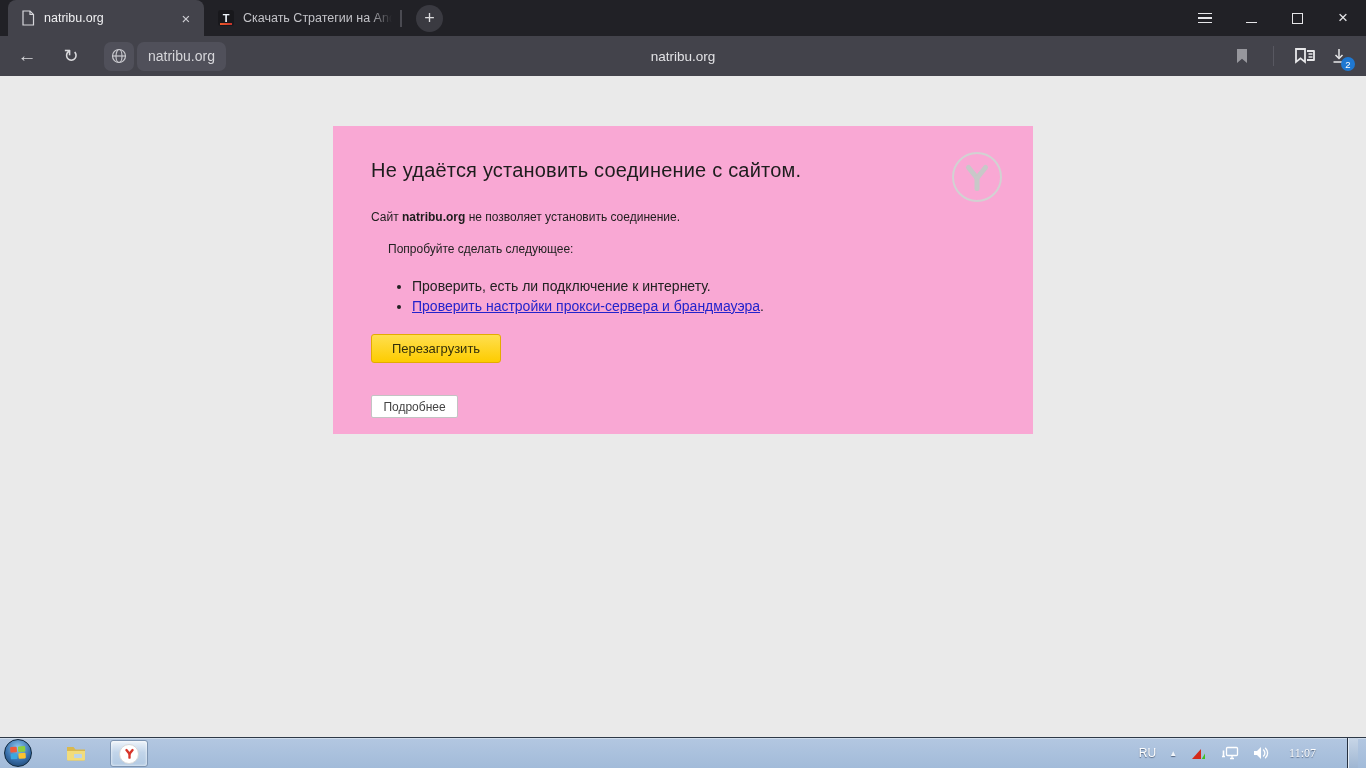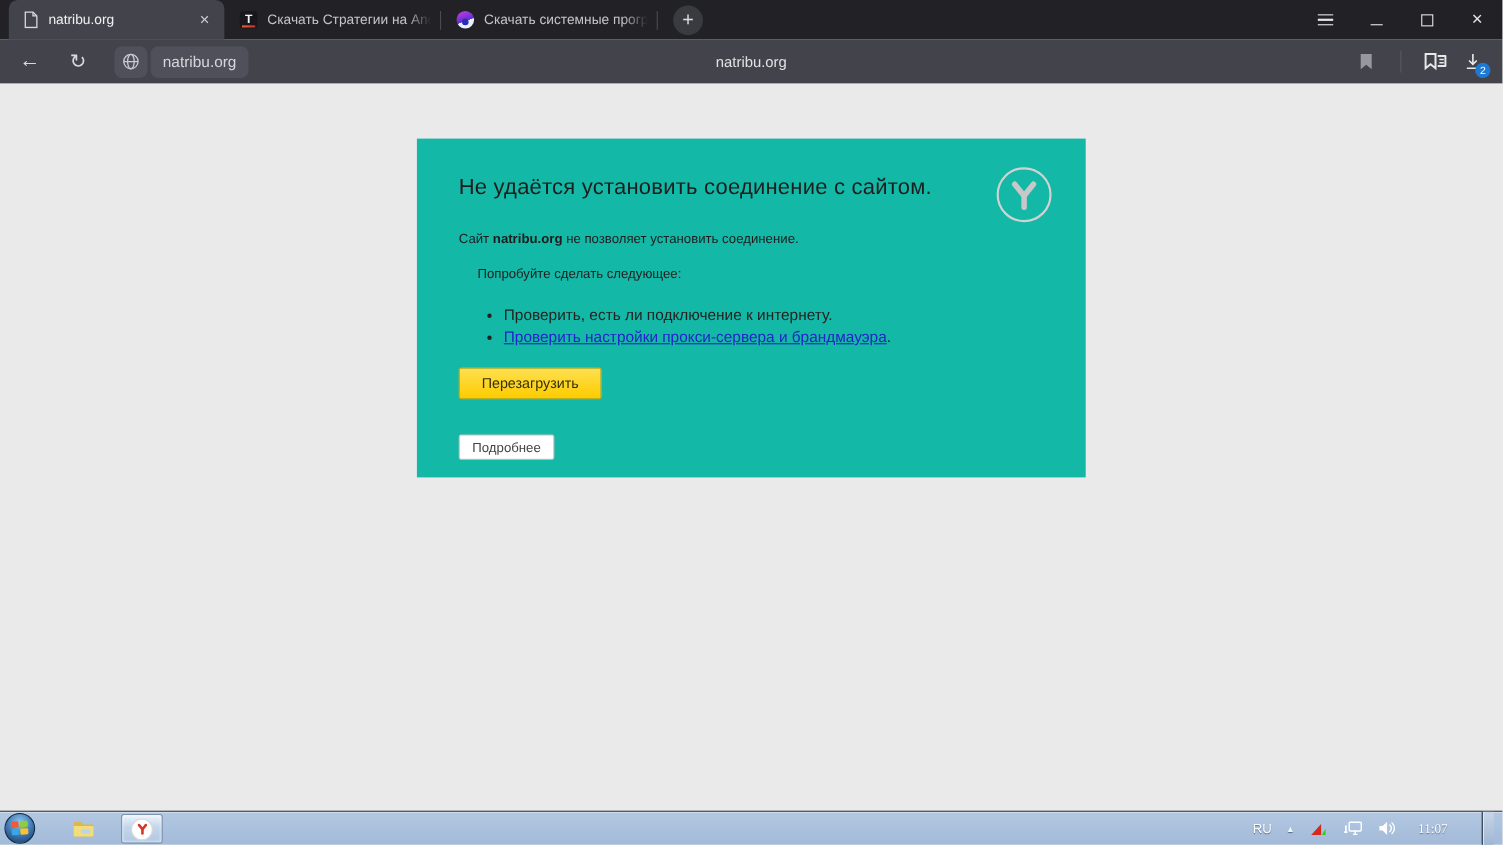--- a/index.html
+++ b/index.html
@@ -90,21 +90,21 @@
   .icon-btn { width: 34px; height: 34px; display: flex; align-items: center; justify-content: center; position: relative; }
   .dl-badge {
     position: absolute; right: 1px; bottom: 2px; min-width: 14px; height: 14px;
     background: #1f78d1; border-radius: 50%; color: #fff; font-size: 9.5px;
     display: flex; align-items: center; justify-content: center;
   }
 
   
   .page { position: absolute; top: 76px; left: 0; right: 0; bottom: 31px; background: #eaeaea; overflow: hidden; }
   .error-card {
-    width: 608px; height: 308px; background: #14b8a6;
+    width: 700px; height: 308px; background: #f9a8d4;
     margin: 50px auto 0; position: relative;
     padding: 33px 38px 0 38px;
   }
   .error-title { font-size: 20px; font-weight: 400; color: #1d1d1d; letter-spacing: 0.2px; }
   .error-site-line { margin-top: 28px; font-size: 12px; color: #1d1d1d; }
   .error-site-line b { font-weight: bold; }
   .try-line { margin-top: 18px; font-size: 12px; color: #222; margin-left: 17px; }
   .suggestions { margin-top: 22px; padding-left: 41px; font-size: 14px; color: #222; }
   .suggestions li { margin-bottom: 4px; }
   .proxy-link { color: #2323cc; text-decoration: underline; cursor: pointer; }
@@ -178,24 +178,20 @@
     <span class="tab-label">natribu.org</span>
     <span class="tab-close">×</span>
   </div>
 
   <div class="tab inactive">
     <span class="favicon fav-t">T</span>
     <span class="tab-label">Скачать Стратегии на And</span>
   </div>
   <div class="tab-divider"></div>
 
-  <div class="tab inactive">
-    <span class="favicon fav-eye"></span>
-    <span class="tab-label">Скачать системные прогр</span>
-  </div>
   <div class="tab-divider"></div>
 
   <div class="newtab-btn">+</div>
 
   <div class="winctrls">
     <div class="winbtn">
       <span class="hamburger">
           <i></i>
           <i></i>
           <i></i>

